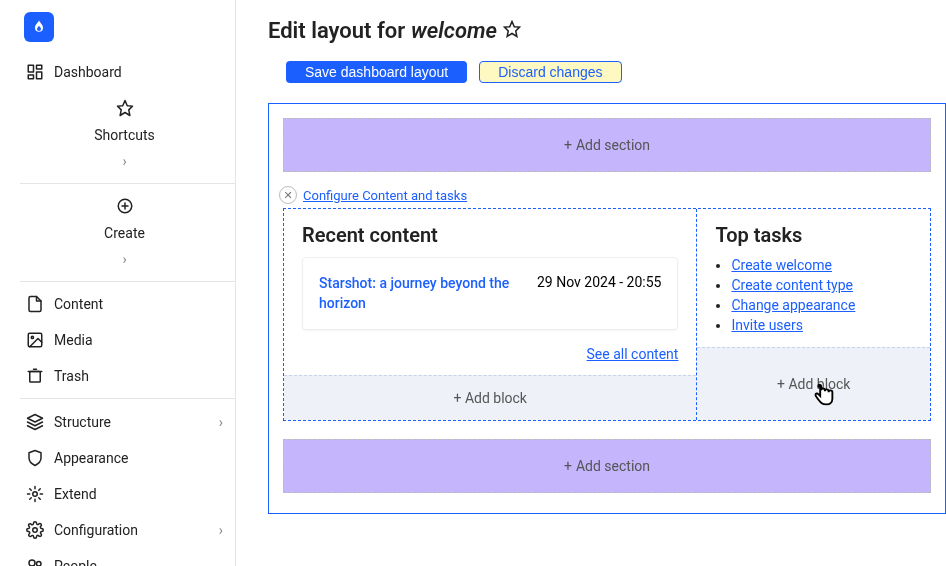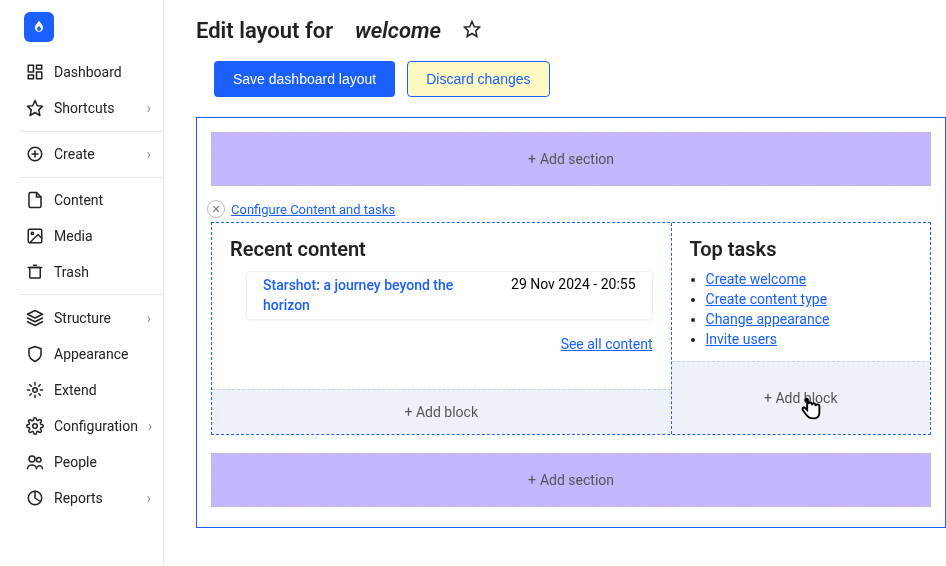--- a/index.html
+++ b/index.html
@@ -8,21 +8,21 @@
     font-size: 14px;
     color: #222;
     background: #fff;
     display: flex;
     height: 566px;
     width: 946px;
     overflow: hidden;
   }
   
   .sidebar {
-    width: 164px;
+    width: 236px;
     border-right: 1px solid #e5e5e5;
     padding: 12px 0 12px 20px;
     background: #fff;
     flex-shrink: 0;
   }
   .logo {
     width: 30px;
     height: 30px;
     background: #1b5fff;
     border-radius: 6px;
@@ -39,20 +39,21 @@
     gap: 10px;
     padding: 9px 12px 9px 6px;
     cursor: pointer;
     color: #222;
     position: relative;
   }
   .nav-item.divider-after {
     border-bottom: 1px solid #e5e5e5;
     padding-bottom: 14px;
     margin-bottom: 4px;
+    flex-direction: column;
   }
   .nav-item.divider-before {
     border-top: 1px solid #e5e5e5;
     padding-top: 14px;
     margin-top: 4px;
   }
   .nav-icon {
     width: 18px;
     height: 18px;
     display: flex;
@@ -71,31 +72,31 @@
     padding: 18px 0 0 32px;
     overflow: auto;
     background: #fff;
   }
   .page-title {
     font-size: 22px;
     font-weight: 600;
     margin-bottom: 18px;
     display: flex;
     align-items: center;
-    gap: 22px;
+    gap: 6px;
   }
   .page-title .italic { font-style: italic; }
   .star-icon { color: #222; }
   .toolbar {
     display: flex;
     gap: 12px;
     padding: 0 0 20px 18px;
   }
   .btn {
-    padding: 9px 18px;
+    padding: 2px 18px;
     border-radius: 4px;
     font-size: 14px;
     font-weight: 500;
     cursor: pointer;
     border: 1px solid transparent;
   }
   .btn-primary {
     background: #1b5fff;
     color: #fff;
   }
@@ -155,25 +156,25 @@
   }
   .region-col:last-child { border-right: none; }
   .col-left { flex: 0 0 64%; }
   .col-right { flex: 0 0 36%; }
   .block-heading {
     font-size: 20px;
     font-weight: 600;
     padding: 14px 18px 10px 18px;
   }
   .content-card {
-    margin: 0 18px 6px 34px;
+    margin: 0 18px 6px 18px;
     border: 1px solid #eee;
     border-radius: 4px;
     box-shadow: 0 1px 2px rgba(0,0,0,0.05);
-    padding: 4px 16px;
+    padding: 16px 16px;
     display: flex;
     gap: 8px;
   }
   .content-title {
     color: #1b5fff;
     font-weight: 500;
     flex: 1;
     line-height: 1.4;
     cursor: pointer;
   }

